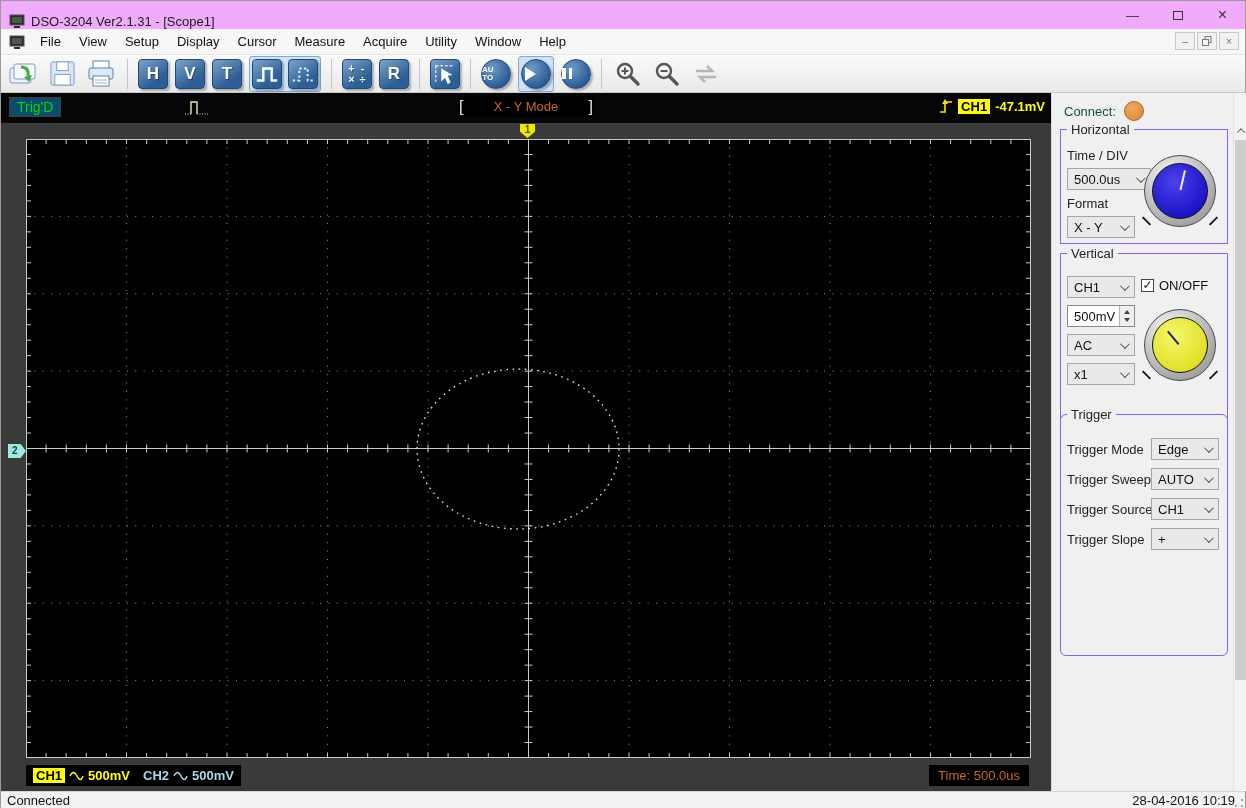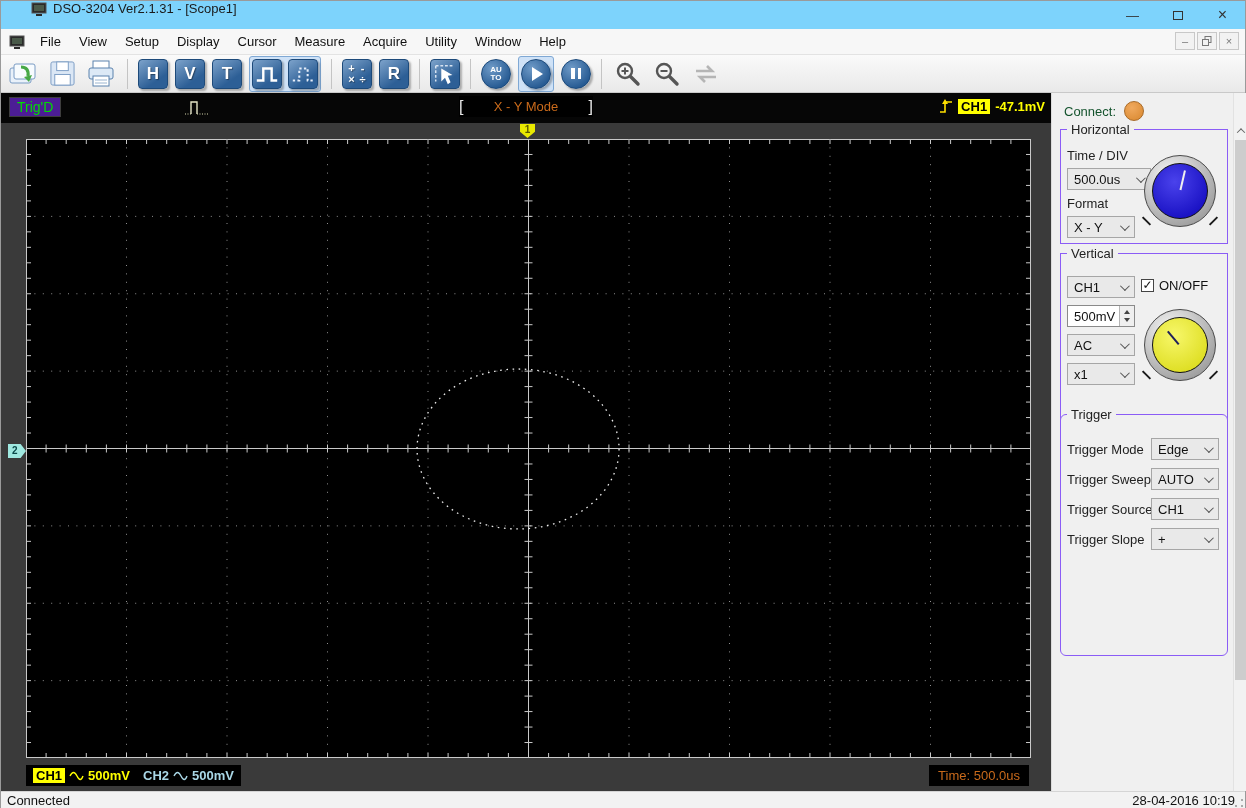--- a/index.html
+++ b/index.html
@@ -1,49 +1,49 @@
 <!DOCTYPE html>
 <html><head>
 <meta charset="utf-8">
 <style>
   * { margin:0; padding:0; box-sizing:border-box; font-family:"Liberation Sans", sans-serif; }
   html,body { width:1246px; height:808px; background:#f0f0f0; overflow:hidden; }
   .window { position:relative; width:1246px; height:808px; background:#f0f0f0; border:1px solid #9a9a9a; }
 
   
-  .titlebar { position:absolute; left:0; top:0; width:100%; height:28px; background:#7dd3fc; display:flex; align-items:flex-start;padding-left:22px; }
+  .titlebar { position:absolute; left:0; top:0; width:100%; height:28px; background:#f0abfc; display:flex; align-items:flex-end; }
   .app-icon { width:16px; height:16px; margin:0 6px 0 8px; }
   .title-text { font-size:13px; color:#1a1a1a; }
   .win-controls { position:absolute; right:0; top:0; height:28px; display:flex; }
   .win-btn { width:45px; height:28px; display:flex; align-items:center; justify-content:center; color:#333; font-size:13px; cursor:default; }
   .maxglyph { width:10px; height:9px; border:1px solid #333; }
 
   
   .menubar { position:absolute; left:0; top:28px; width:100%; height:26px; background:#f7f7f7; display:flex; align-items:center; border-bottom:1px solid #e3e3e3; }
   .menu-item { font-size:13px; color:#111; padding:4px 9px; }
   .mdi-controls { position:absolute; right:6px; top:3px; display:flex; gap:2px; }
   .mdi-btn { width:20px; height:18px; border:1px solid #c8c8c8; background:#f2f2f2; display:flex; align-items:center; justify-content:center; color:#777; font-size:11px; }
 
   
   .toolbar { position:absolute; left:0; top:54px; width:100%; height:38px; background:linear-gradient(#fafafa,#e9e9e9); border-bottom:1px solid #c9c9c9; display:flex; align-items:center; padding:0 6px; gap:7px; }
   .sep { width:1px; height:30px; background:#c4c4c4; margin:0 3px; }
   .tb-flat { width:32px; height:30px; display:flex; align-items:center; justify-content:center; }
   .tbsq { width:30px; height:30px; border-radius:4px; background:linear-gradient(145deg,#7da3cb,#2d5f96 70%); border:1px solid #1d4a7a; color:#fff; font-size:17px; font-weight:bold; display:flex; align-items:center; justify-content:center; box-shadow:2px 2px 2px rgba(0,0,0,.28); text-shadow:1px 1px 1px rgba(0,0,0,.4); }
-  .tbcirc { width:30px; height:30px; border-radius:50%; background:radial-gradient(circle at 35% 30%, #6f9bc8, #265a92 75%); border:1px solid #1c4a7c; display:flex; align-items:center; justify-content:center; box-shadow:2px 2px 2px rgba(0,0,0,.28); }
+  .tbcirc { width:30px; height:30px; border-radius:50%; background:radial-gradient(circle at 35% 30%, #6f9bc8, #265a92 75%); border:1px solid #1c4a7c; display:flex; align-items:center; box-shadow:2px 2px 2px rgba(0,0,0,.28); }
   .tb-active { background:#cfe2f7; border:1px solid #7fa8d4; border-radius:3px; padding:2px; display:flex; gap:6px; align-items:center; }
   .auto-txt { color:#fff; font-size:8px; font-weight:bold; line-height:8px; text-align:center; }
   .play-tri { width:0; height:0; border-left:11px solid #fff; border-top:7px solid transparent; border-bottom:7px solid transparent; margin-left:3px; }
   .pause-bars { display:flex; gap:3px; }
   .pause-bars i { display:block; width:3.5px; height:11px; background:#fff; }
   .mathgrid { display:grid; grid-template-columns:11px 11px; line-height:11px; font-size:11px; font-weight:bold; color:#fff; text-align:center; }
 
   
   .scope-col { position:absolute; left:0; top:92px; width:1050px; height:698px; }
   .scope-topbar { position:absolute; left:0; top:0; width:1050px; height:30px; background:#060606; }
-  .trig-box { position:absolute; left:8px; top:4px; padding:1px 7px; border:1px solid #3d3d3d; color:#00dd00; font-size:14px; background:#4c1d95; }
+  .trig-box { position:absolute; left:8px; top:4px; padding:1px 7px; border:1px solid #3d3d3d; color:#00dd00; font-size:14px; background:#0c4a6e; }
   .xy-box { position:absolute; left:458px; top:3px; width:134px; height:21px; background:#000; display:flex; align-items:center; justify-content:space-between; }
   .bracket { color:#e8e8e8; font-size:16px; line-height:16px; }
   .xy-label { color:#c96a1b; font-size:13px; }
   .trig-readout { position:absolute; right:6px; top:4px; display:flex; align-items:center; gap:5px; }
   .chip-yellow { background:#ffff00; color:#000; font-size:13px; font-weight:bold; padding:0 3px; }
   .trig-val { color:#ffff00; font-size:13px; font-weight:bold; }
   .scope-body { position:absolute; left:0; top:30px; width:1050px; height:668px; background:#3a3a3a; }
   .plot { position:absolute; left:25px; top:16px; width:1005px; height:619px; background:#000; }
   .gmaj { stroke:#8f8f8f; stroke-width:1; stroke-dasharray:1 7.4; }
   .gax  { stroke:#c9c9c9; stroke-width:1; }

